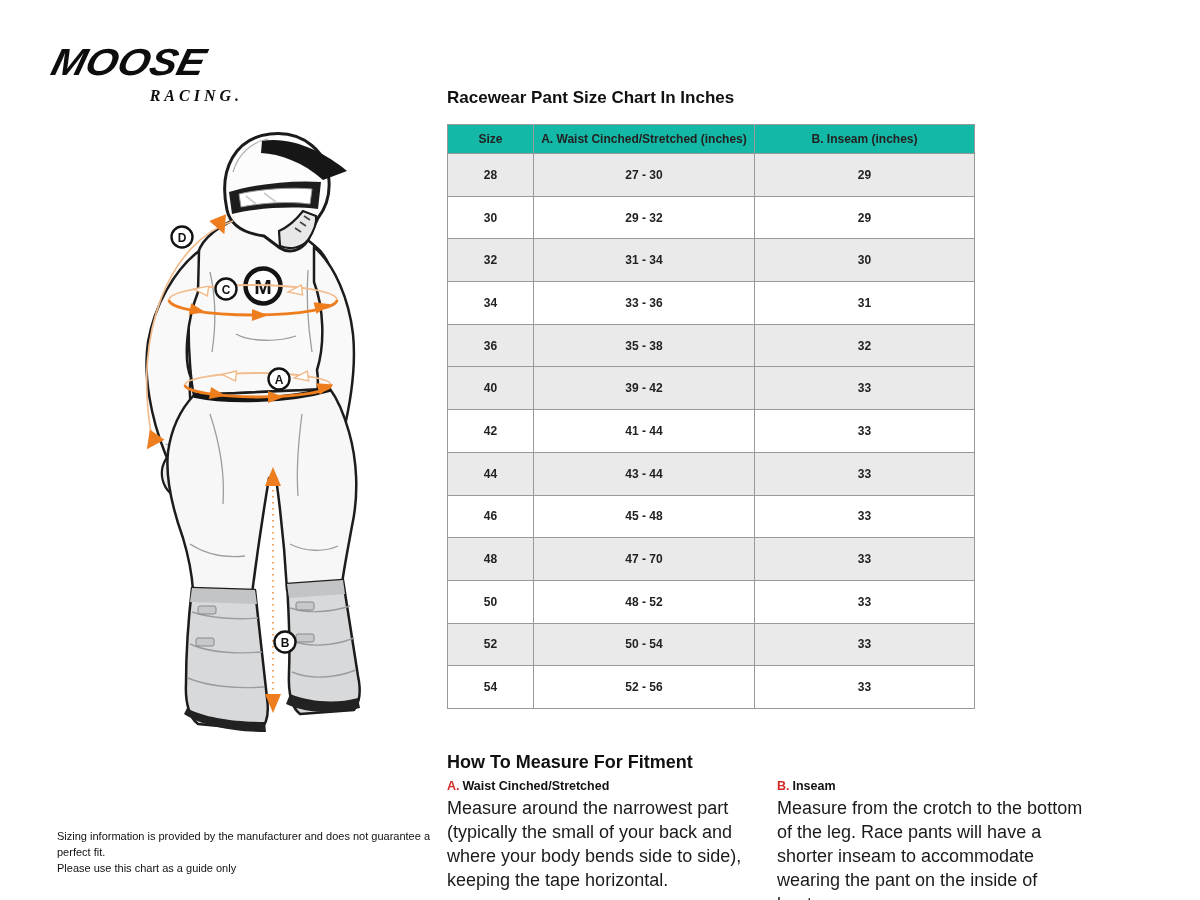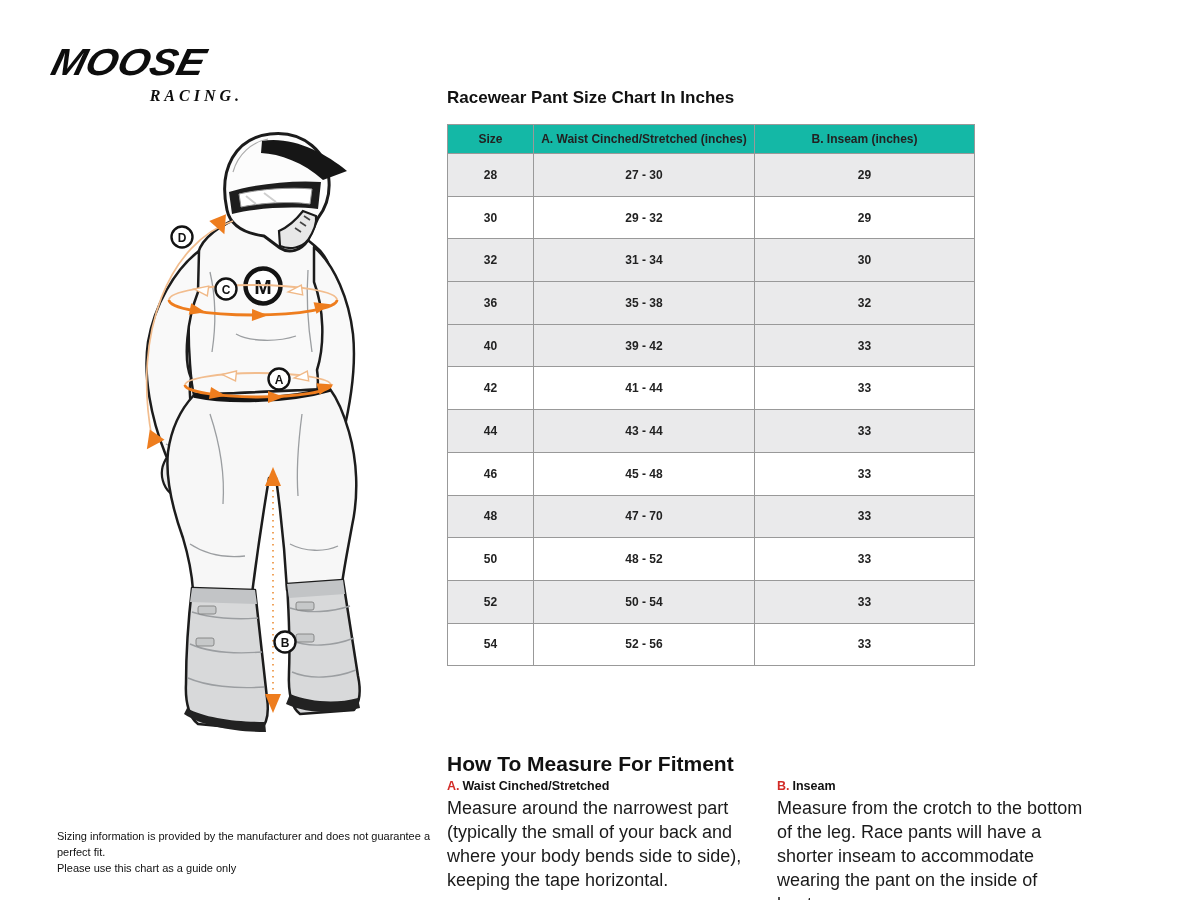--- a/index.html
+++ b/index.html
@@ -18,21 +18,21 @@
   .chart-title{position:absolute;left:447px;top:88px;margin:0;font-size:17px;font-weight:bold;color:#111;}
   .size-table{position:absolute;left:447px;top:124px;width:524px;border-collapse:collapse;
               table-layout:fixed;font-size:12px;font-weight:bold;color:#222;text-align:center;}
   .size-table th,.size-table td{border:1px solid #999;padding:0;}
   .size-table th{height:28px;background:#14b8a6;font-size:12px;}
   .size-table td{height:41.7px;background:#ffffff;}
   .size-table tr.stripe td{background:#eaeaeb;}
   .col-size{width:85px;} .col-waist{width:220px;} .col-inseam{width:219px;}
 
   
-  .measure-title{position:absolute;left:447px;top:752px;margin:0;font-size:21px;font-weight:bold;color:#111;}
+  .measure-title{position:absolute;left:447px;top:752px;margin:0;font-size:18px;font-weight:bold;color:#111;}
   .measure-col{position:absolute;top:779px;}
   .measure-a{left:447px;width:300px;}
   .measure-b{left:777px;width:306px;}
   .measure-col h3{margin:0 0 3px 0;font-size:12.5px;font-weight:bold;color:#111;}
   .measure-col h3 .red{color:#d22b27;margin-right:3px;}
   .measure-col p{margin:0;font-size:18px;line-height:1.34;color:#1a1a1a;}
 
   
   .disclaimer{position:absolute;left:57px;top:829px;width:400px;font-size:11px;line-height:1.45;color:#111;}
 
@@ -194,20 +194,25 @@
         <tr>
           <td>30</td>
           <td>29 - 32</td>
           <td>29</td>
         </tr>
         <tr class="stripe">
           <td>32</td>
           <td>31 - 34</td>
           <td>30</td>
         </tr>
+        <tr>
+          <td>34</td>
+          <td>33 - 36</td>
+          <td>31</td>
+        </tr>
         <tr class="stripe">
           <td>36</td>
           <td>35 - 38</td>
           <td>32</td>
         </tr>
         <tr class="stripe">
           <td>40</td>
           <td>39 - 42</td>
           <td>33</td>
         </tr>

